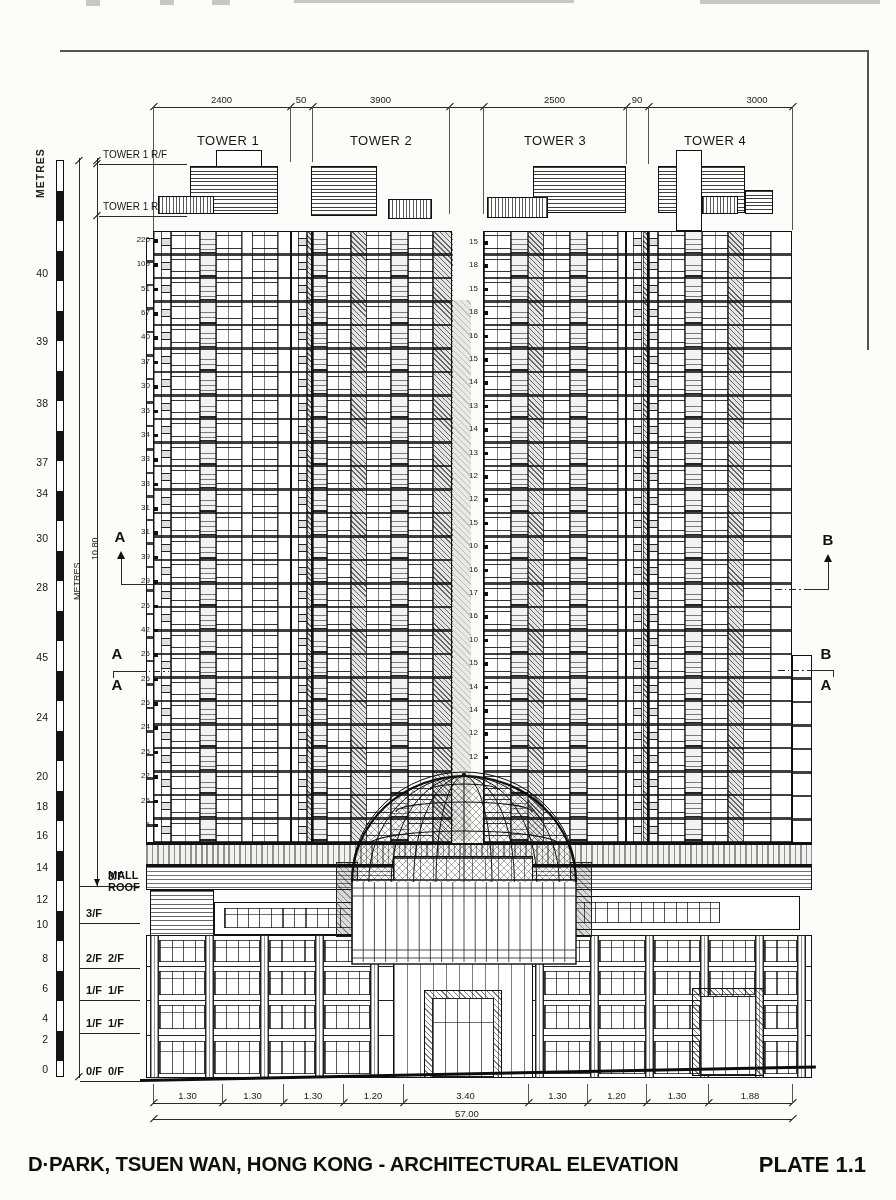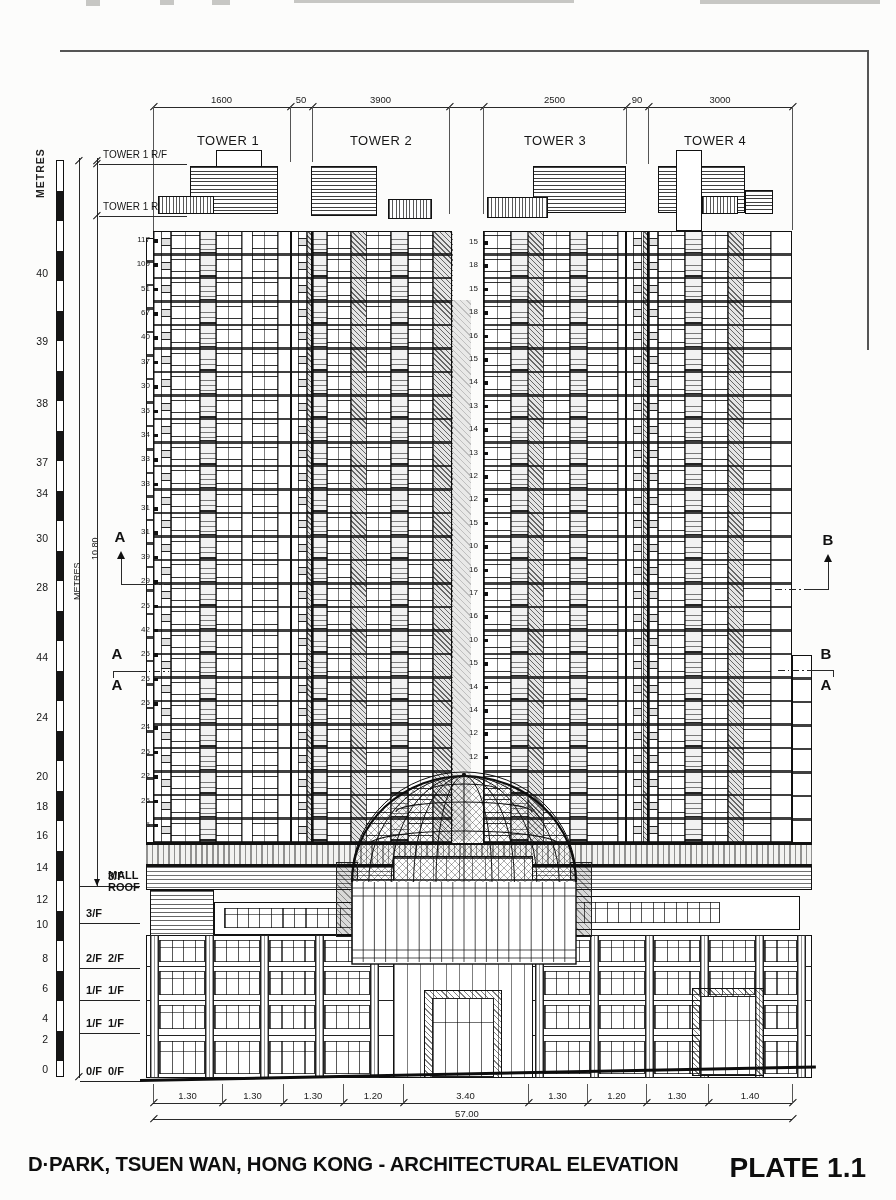--- a/index.html
+++ b/index.html
@@ -60,21 +60,21 @@
      linear-gradient(to bottom,rgba(0,0,0,.7) 0 1px,transparent 1px 30%,rgba(0,0,0,.55) 30% calc(30% + 1px),transparent calc(30% + 1px)),
      linear-gradient(to top,rgba(0,0,0,.7) 0 1px,transparent 1px);
      border-left:1px solid #333;border-right:1px solid #333;box-sizing:border-box;}
   .pilaster{position:absolute;width:9px;background-color:#fff;border:1px solid #222;box-sizing:border-box;
      background-image:repeating-linear-gradient(to right,rgba(0,0,0,.4) 0 1px,transparent 1px 3px);}
   .poflabel-l{position:absolute;width:26px;text-align:right;font-size:11px;font-weight:bold;color:#141414;}
   .poflabel-r{position:absolute;width:36px;text-align:left;font-size:11px;font-weight:bold;color:#141414;line-height:1.1;}
   .underline{position:absolute;height:1.2px;background:#222;}
   .title-left{position:absolute;left:28px;top:1152px;font-size:21px;font-weight:bold;color:#0e0e0e;
      transform:scaleX(.97);transform-origin:left;white-space:nowrap;letter-spacing:-.2px;}
-  .title-right{position:absolute;right:30px;top:1152px;font-size:28px;font-weight:bold;color:#0e0e0e;white-space:nowrap;}
+  .title-right{position:absolute;right:30px;top:1152px;font-size:22px;font-weight:bold;color:#0e0e0e;white-space:nowrap;}
   .smudge{position:absolute;background:#9a9a98;opacity:.55;}
   .scalebar{position:absolute;left:56px;top:160px;width:8px;height:917px;box-sizing:border-box;border:1.2px solid #111;
      background:repeating-linear-gradient(to bottom,#fff 0 30px,#151515 30px 60px);}
   .centralbay{position:absolute;left:393px;top:856px;width:140px;height:222px;background-color:#fff;
      background-image:repeating-linear-gradient(to right,rgba(0,0,0,.5) 0 1px,transparent 1px 13px),
      linear-gradient(to bottom,rgba(0,0,0,.7) 0 2px,transparent 2px 92px,rgba(0,0,0,.6) 92px 93px,transparent 93px);
      border:1.2px solid #111;box-sizing:border-box;}
   .entrance{position:absolute;box-sizing:border-box;border:1.5px solid #111;
      background-image:repeating-linear-gradient(45deg,rgba(0,0,0,.5) 0 1px,transparent 1px 4px);}
   .entrance-inner{position:absolute;left:7px;right:7px;top:7px;bottom:0;background-color:#fff;
@@ -93,32 +93,32 @@
   <div class="smudge abs" style="left:160px;top:0;width:14px;height:5px"></div>
   <div class="smudge abs" style="left:212px;top:0;width:18px;height:5px"></div>
   <div class="smudge abs" style="left:294px;top:0;width:280px;height:3px"></div>
   <div class="smudge abs" style="left:700px;top:0;width:180px;height:4px"></div>
 
   <div class="hline" style="left:60px;top:50px;width:808px;height:1.6px;background:#555"></div>
   <div class="vline" style="left:867px;top:50px;height:300px;width:1.6px;background:#555"></div>
 
   <div class="hline" id="topdim-line" style="left:153px;top:107px;width:639px"></div>
   <div id="topdim">
-      <div class="dimlabel" style="left:221.5px;top:94px">1600</div>
+      <div class="dimlabel" style="left:221.5px;top:94px">2400</div>
       <div class="tick45" style="left:149px;top:106px"></div>
       <div class="dimlabel" style="left:301px;top:94px">50</div>
       <div class="tick45" style="left:286px;top:106px"></div>
       <div class="dimlabel" style="left:380.5px;top:94px">3900</div>
       <div class="tick45" style="left:308px;top:106px"></div>
       <div class="tick45" style="left:445px;top:106px"></div>
       <div class="dimlabel" style="left:554.5px;top:94px">2500</div>
       <div class="tick45" style="left:479px;top:106px"></div>
       <div class="dimlabel" style="left:637px;top:94px">90</div>
       <div class="tick45" style="left:622px;top:106px"></div>
-      <div class="dimlabel" style="left:720px;top:94px">3000</div>
+      <div class="dimlabel" style="left:757px;top:94px">3000</div>
       <div class="tick45" style="left:644px;top:106px"></div>
       <div class="tick45" style="left:788px;top:106px"></div>
       <div class="vline" style="left:153px;top:107px;height:126px;background:#555"></div>
       <div class="vline" style="left:290px;top:107px;height:55px;background:#555"></div>
       <div class="vline" style="left:312px;top:107px;height:55px;background:#555"></div>
       <div class="vline" style="left:449px;top:107px;height:107px;background:#555"></div>
       <div class="vline" style="left:483px;top:107px;height:107px;background:#555"></div>
       <div class="vline" style="left:626px;top:107px;height:57px;background:#555"></div>
       <div class="vline" style="left:648px;top:107px;height:57px;background:#555"></div>
       <div class="vline" style="left:792px;top:107px;height:123px;background:#555"></div>
@@ -134,21 +134,21 @@
   <div class="rot rot-big" style="left:34px;top:198px">METRES</div>
   <div class="scalebar"></div>
   <div id="scalemarks">
       <div class="scalenum" style="left:14px;top:267px">40</div>
       <div class="scalenum" style="left:14px;top:335px">39</div>
       <div class="scalenum" style="left:14px;top:397px">38</div>
       <div class="scalenum" style="left:14px;top:456px">37</div>
       <div class="scalenum" style="left:14px;top:487px">34</div>
       <div class="scalenum" style="left:14px;top:532px">30</div>
       <div class="scalenum" style="left:14px;top:581px">28</div>
-      <div class="scalenum" style="left:14px;top:651px">44</div>
+      <div class="scalenum" style="left:14px;top:651px">45</div>
       <div class="scalenum" style="left:14px;top:711px">24</div>
       <div class="scalenum" style="left:14px;top:770px">20</div>
       <div class="scalenum" style="left:14px;top:800px">18</div>
       <div class="scalenum" style="left:14px;top:829px">16</div>
       <div class="scalenum" style="left:14px;top:861px">14</div>
       <div class="scalenum" style="left:14px;top:893px">12</div>
       <div class="scalenum" style="left:14px;top:918px">10</div>
       <div class="scalenum" style="left:14px;top:952px">8</div>
       <div class="scalenum" style="left:14px;top:982px">6</div>
       <div class="scalenum" style="left:14px;top:1012px">4</div>
@@ -379,21 +379,21 @@
   <div class="entrance" style="left:424px;top:990px;width:78px;height:88px">
     <div class="entrance-inner"></div>
   </div>
   <div class="entrance" style="left:692px;top:988px;width:72px;height:88px">
     <div class="entrance-inner"></div>
   </div>
 
   <div class="ground"></div>
 
   <div id="floornums1">
-      <div class="floornum" style="left:126px;top:235px">117</div>
+      <div class="floornum" style="left:126px;top:235px">220</div>
       <div class="floortick" style="left:154px;top:239px"></div>
       <div class="floornum" style="left:126px;top:259.37px">109</div>
       <div class="floortick" style="left:154px;top:263.37px"></div>
       <div class="floornum" style="left:126px;top:283.74px">51</div>
       <div class="floortick" style="left:154px;top:287.74px"></div>
       <div class="floornum" style="left:126px;top:308.11px">67</div>
       <div class="floortick" style="left:154px;top:312.11px"></div>
       <div class="floornum" style="left:126px;top:332.48px">40</div>
       <div class="floortick" style="left:154px;top:336.48px"></div>
       <div class="floornum" style="left:126px;top:356.85px">37</div>
@@ -546,21 +546,21 @@
       <div class="tick45" style="left:149px;top:1118px"></div>
       <div class="tick45" style="left:788px;top:1118px"></div>
       <div class="dimlabel" style="left:187.5px;top:1090px">1.30</div>
       <div class="dimlabel" style="left:252.5px;top:1090px">1.30</div>
       <div class="dimlabel" style="left:313px;top:1090px">1.30</div>
       <div class="dimlabel" style="left:373px;top:1090px">1.20</div>
       <div class="dimlabel" style="left:465.5px;top:1090px">3.40</div>
       <div class="dimlabel" style="left:557.5px;top:1090px">1.30</div>
       <div class="dimlabel" style="left:616.5px;top:1090px">1.20</div>
       <div class="dimlabel" style="left:677px;top:1090px">1.30</div>
-      <div class="dimlabel" style="left:750px;top:1090px">1.40</div>
+      <div class="dimlabel" style="left:750px;top:1090px">1.88</div>
       <div class="vline" style="left:153px;top:1084px;height:19px;background:#555"></div>
       <div class="vline" style="left:222px;top:1084px;height:19px;background:#555"></div>
       <div class="vline" style="left:283px;top:1084px;height:19px;background:#555"></div>
       <div class="vline" style="left:343px;top:1084px;height:19px;background:#555"></div>
       <div class="vline" style="left:403px;top:1084px;height:19px;background:#555"></div>
       <div class="vline" style="left:528px;top:1084px;height:19px;background:#555"></div>
       <div class="vline" style="left:587px;top:1084px;height:19px;background:#555"></div>
       <div class="vline" style="left:646px;top:1084px;height:19px;background:#555"></div>
       <div class="vline" style="left:708px;top:1084px;height:19px;background:#555"></div>
       <div class="vline" style="left:792px;top:1084px;height:19px;background:#555"></div>

